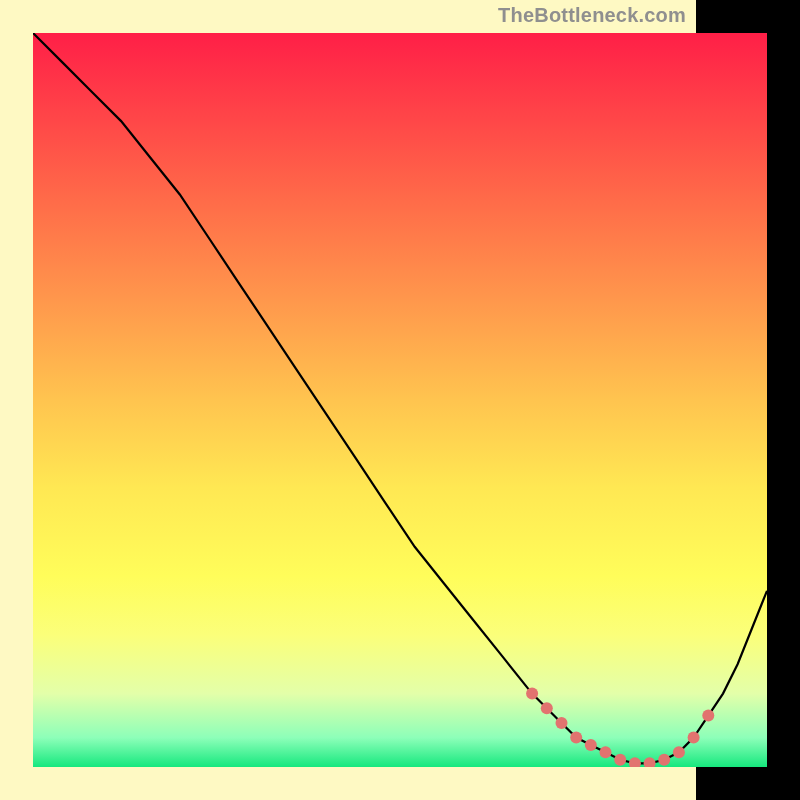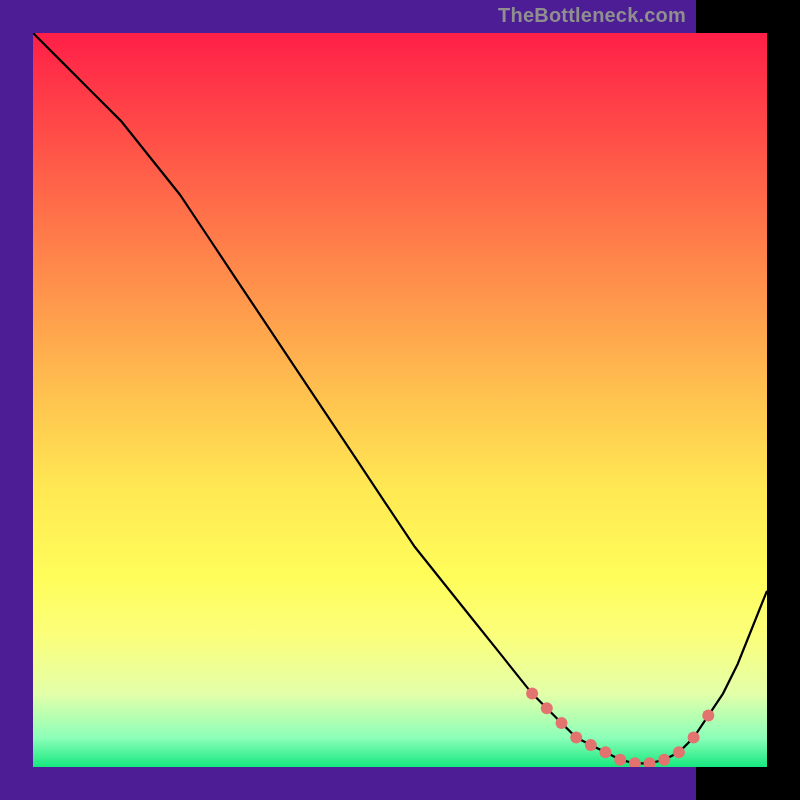--- a/index.html
+++ b/index.html
@@ -7,21 +7,21 @@
     padding: 0;
     width: 800px;
     height: 800px;
     background: #000;
     overflow: hidden;
   }
   .wrap {
     position: relative;
     width: 696px;
     height: 800px;
-    background: #4c1d95;
+    background: #fef9c3;
   }
   .plot {
     position: absolute;
     left: 33px;
     top: 33px;
     width: 734px;
     height: 734px;
     background: linear-gradient(
       to bottom,
       #ff1f47 0%,

